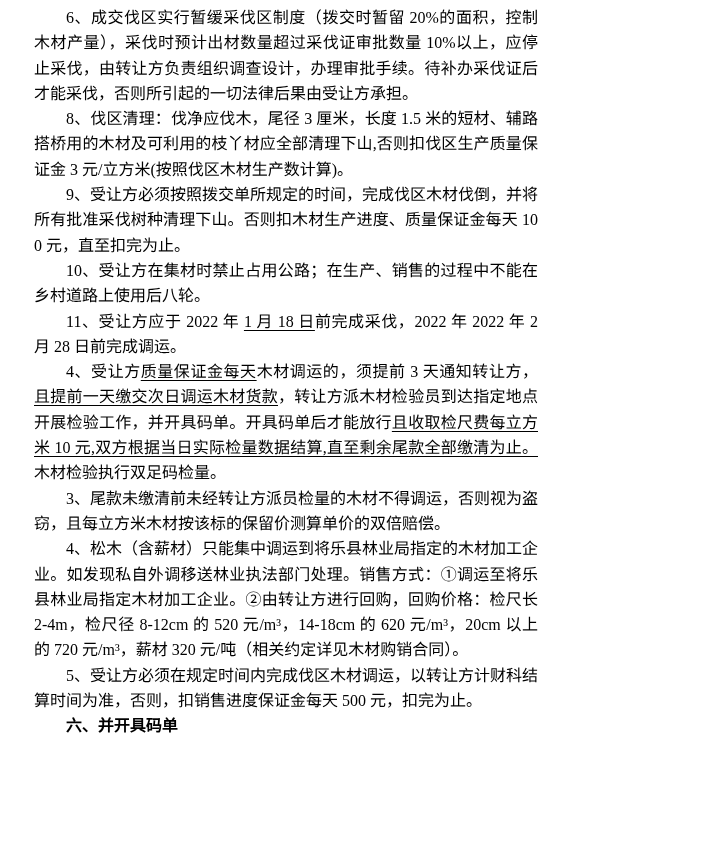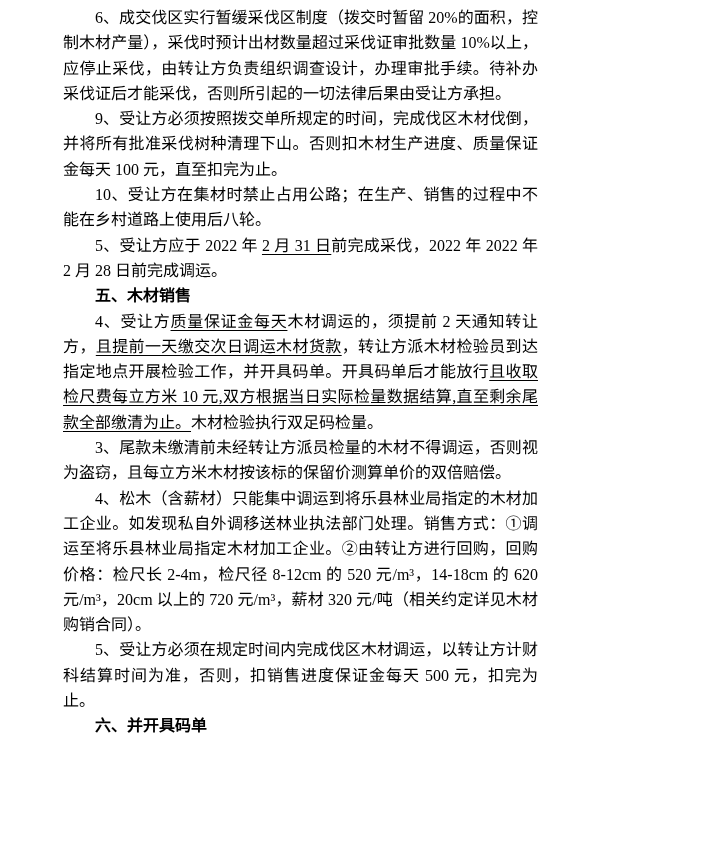--- a/index.html
+++ b/index.html
@@ -9,21 +9,21 @@
   }
   body {
     width: 707px;
     height: 861px;
     overflow: hidden;
   }
   .page {
     box-sizing: border-box;
     width: 583px;
     height: 861px;
-    padding: 5px 45px 0 63px;
+    padding: 5px 45px 0 34px;
     background: #ffffff;
   }
   .para {
     margin: 0;
     padding: 0;
     font-family: "Liberation Serif", "DejaVu Serif", serif;
     font-size: 16px;
     line-height: 25.3px;
     color: #000000;
     text-align: justify;
@@ -38,23 +38,23 @@
     text-decoration: underline;
     text-decoration-thickness: 1px;
     text-underline-offset: 3px;
   }
 </style>
 </head>
 <body>
 
 <div class="page">
   <p class="para"><span>6、成交伐区实行暂缓采伐区制度（拨交时暂留 20%的面积，控制木材产量），采伐时预计出材数量超过采伐证审批数量 10%以上，应停止采伐，由转让方负责组织调查设计，办理审批手续。待补办采伐证后才能采伐，否则所引起的一切法律后果由受让方承担。</span></p>
+  <p class="para"><span>8、伐区清理：伐净应伐木，尾径 3 厘米，长度 1.5 米的短材、辅路搭桥用的木材及可利用的枝丫材应全部清理下山,否则扣伐区生产质量保证金 3 元/立方米(按照伐区木材生产数计算)。</span></p>
   <p class="para"><span>9、受让方必须按照拨交单所规定的时间，完成伐区木材伐倒，并将所有批准采伐树种清理下山。否则扣木材生产进度、质量保证金每天 100 元，直至扣完为止。</span></p>
   <p class="para"><span>10、受让方在集材时禁止占用公路；在生产、销售的过程中不能在乡村道路上使用后八轮。</span></p>
-  <p class="para"><span>5、受让方应于 2022 年 </span><span class="u">2 月 31 日</span><span>前完成采伐，2022 年 2022 年 2 月 28 日前完成调运。</span></p>
-  <p class="para heading"><span>五、木材销售</span></p>
-  <p class="para"><span>4、受让方</span><span class="u">质量保证金每天</span><span>木材调运的，须提前 2 天通知转让方，</span><span class="u">且提前一天缴交次日调运木材货款</span><span>，转让方派木材检验员到达指定地点开展检验工作，并开具码单。开具码单后才能放行</span><span class="u">且收取检尺费每立方米 10 元,双方根据当日实际检量数据结算,直至剩余尾款全部缴清为止。</span><span>木材检验执行双足码检量。</span></p>
+  <p class="para"><span>11、受让方应于 2022 年 </span><span class="u">1 月 18 日</span><span>前完成采伐，2022 年 2022 年 2 月 28 日前完成调运。</span></p>
+  <p class="para"><span>4、受让方</span><span class="u">质量保证金每天</span><span>木材调运的，须提前 3 天通知转让方，</span><span class="u">且提前一天缴交次日调运木材货款</span><span>，转让方派木材检验员到达指定地点开展检验工作，并开具码单。开具码单后才能放行</span><span class="u">且收取检尺费每立方米 10 元,双方根据当日实际检量数据结算,直至剩余尾款全部缴清为止。</span><span>木材检验执行双足码检量。</span></p>
   <p class="para"><span>3、尾款未缴清前未经转让方派员检量的木材不得调运，否则视为盗窃，且每立方米木材按该标的保留价测算单价的双倍赔偿。</span></p>
   <p class="para"><span>4、松木（含薪材）只能集中调运到将乐县林业局指定的木材加工企业。如发现私自外调移送林业执法部门处理。销售方式：①调运至将乐县林业局指定木材加工企业。②由转让方进行回购，回购价格：检尺长 2-4m，检尺径 8-12cm 的 520 元/m³，14-18cm 的 620 元/m³，20cm 以上的 720 元/m³，薪材 320 元/吨（相关约定详见木材购销合同）。</span></p>
   <p class="para"><span>5、受让方必须在规定时间内完成伐区木材调运，以转让方计财科结算时间为准，否则，扣销售进度保证金每天 500 元，扣完为止。</span></p>
   <p class="para heading"><span>六、并开具码单</span></p>
 
 </div>
 
 </body></html>

